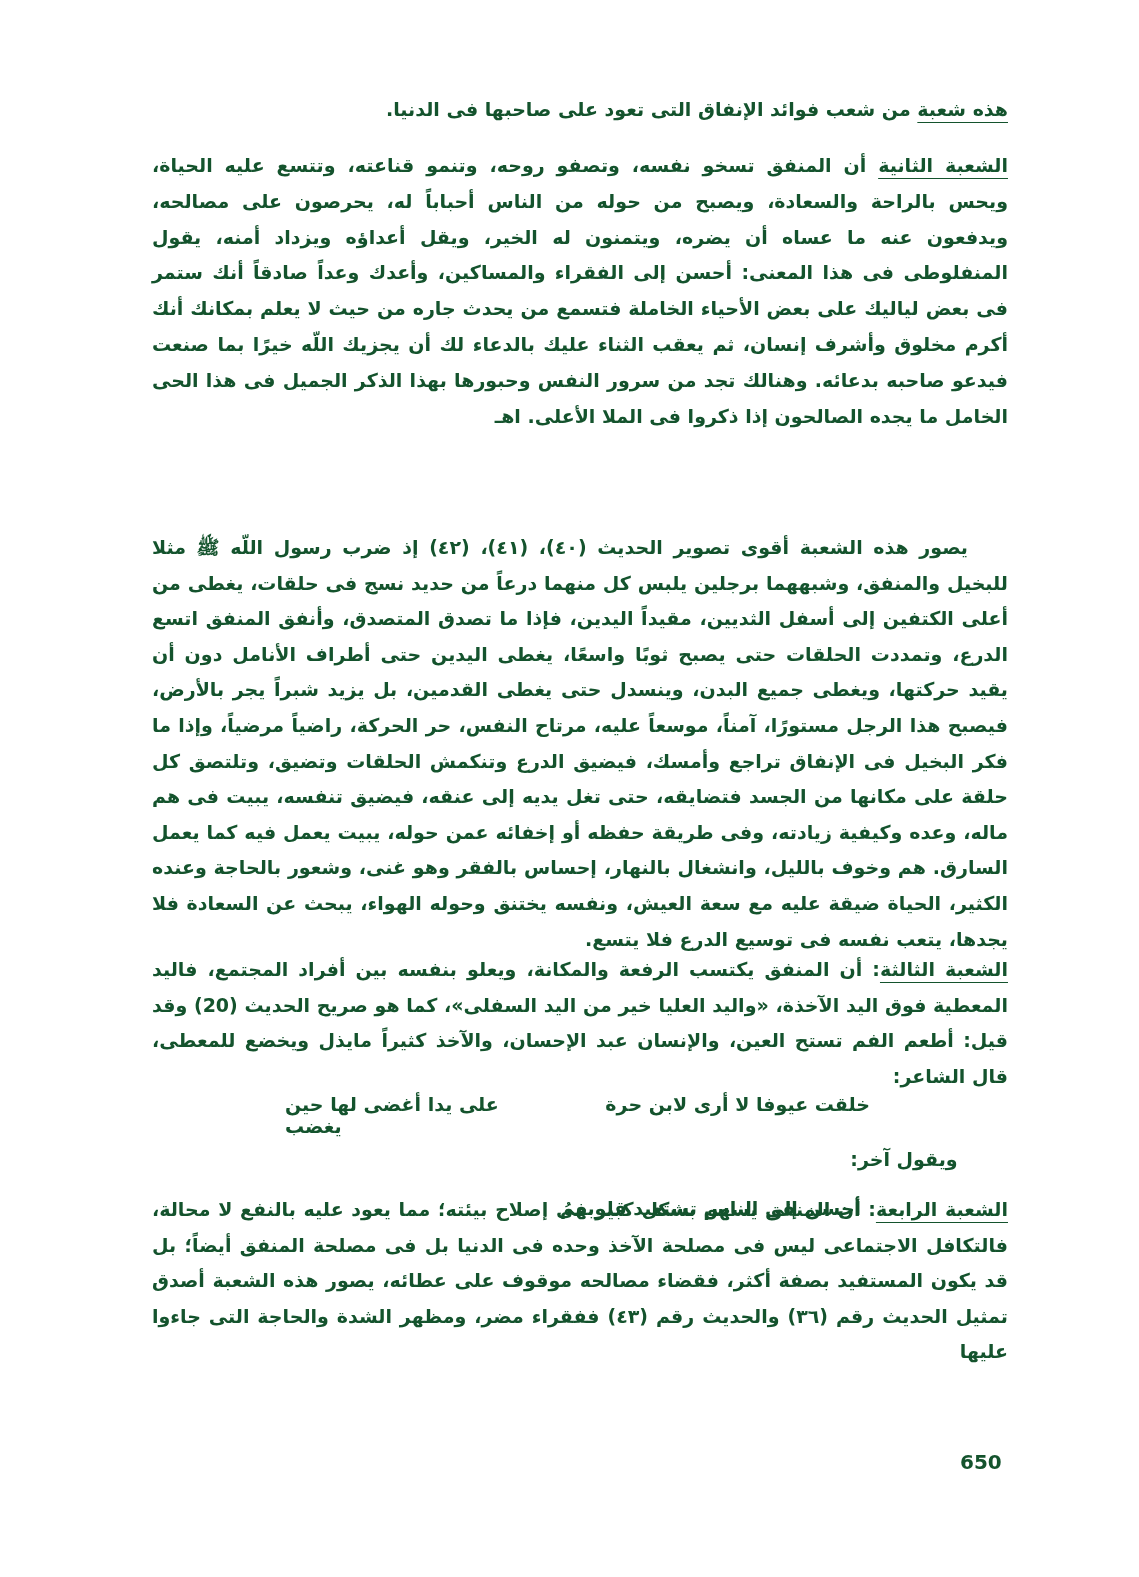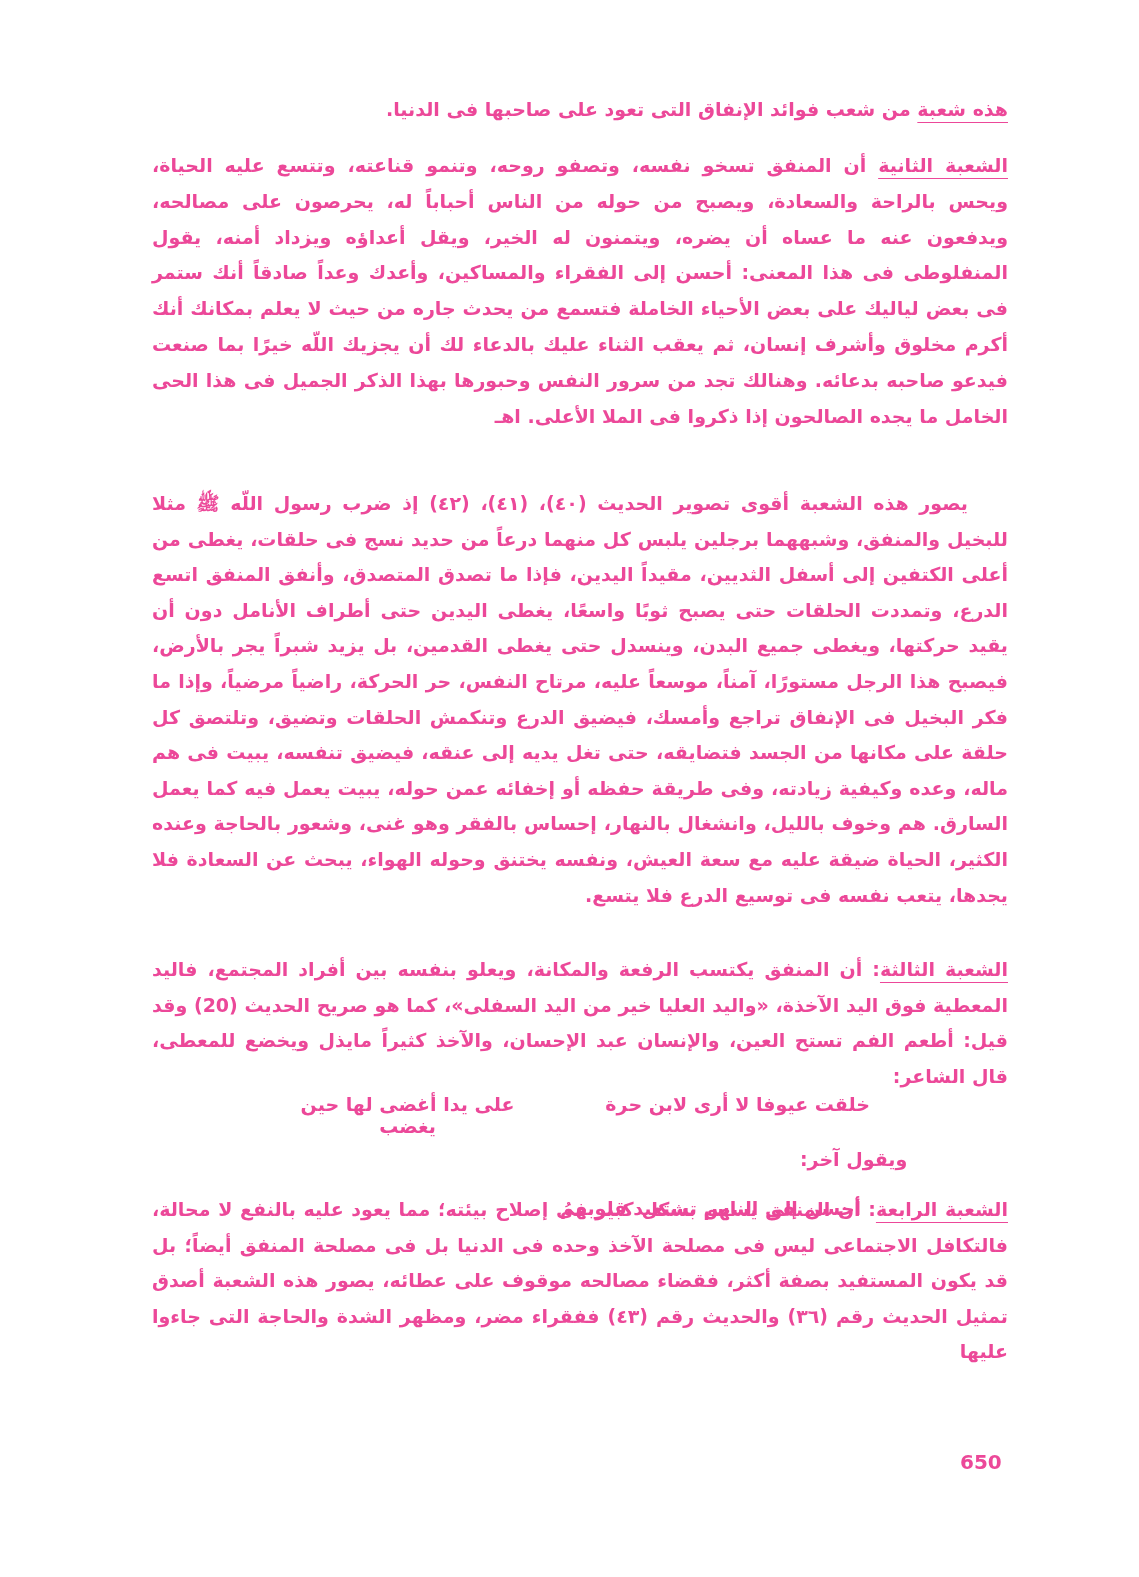--- a/index.html
+++ b/index.html
@@ -1,29 +1,29 @@
 <!DOCTYPE html>
 <html><head>
   <meta charset="utf-8">
   <style>
     html, body { margin: 0; padding: 0; background: #ffffff; }
     body { width: 1139px; height: 1577px; position: relative; overflow: hidden; }
     .page {
       position: absolute; left: 0; top: 0; width: 1084px; height: 1577px;
-      background: #ffffff; color: #ec4899;
+      background: #ffffff; color: #14532d;
       font-family: "DejaVu Sans", sans-serif;
     }
     .text-block {
       position: absolute; left: 152px; width: 856px;
       direction: rtl; text-align: justify; text-align-last: right;
       font-size: 19px; line-height: 35.5px; font-weight: bold;
     }
     .p { margin: 0; }
     .ul { text-decoration: underline; text-underline-offset: 6px; }
-    .indent { text-indent: 40px; }
+    .indent { text-indent: 40px; margin-top: 44px; }
     .verse {
       position: absolute; direction: rtl; font-size: 19px; font-weight: bold;
       font-family: "DejaVu Sans", sans-serif;
     }
     .page-number {
       position: absolute; left: 960px; top: 1450px; font-size: 20px; font-weight: bold;
       direction: rtl; font-family: "DejaVu Sans", sans-serif;
     }
   </style>
 </head>
@@ -47,23 +47,23 @@
     <p class="p">يصور هذه الشعبة أقوى تصوير الحديث (٤٠)، (٤١)، (٤٢) إذ ضرب رسول اللّه ﷺ مثلا للبخيل والمنفق، وشبههما برجلين يلبس كل منهما درعاً من حديد نسج فى حلقات، يغطى من أعلى الكتفين إلى أسفل الثديين، مقيداً اليدين، فإذا ما تصدق المتصدق، وأنفق المنفق اتسع الدرع، وتمددت الحلقات حتى يصبح ثوبًا واسعًا، يغطى اليدين حتى أطراف الأنامل دون أن يقيد حركتها، ويغطى جميع البدن، وينسدل حتى يغطى القدمين، بل يزيد شبراً يجر بالأرض، فيصبح هذا الرجل مستورًا، آمناً، موسعاً عليه، مرتاح النفس، حر الحركة، راضياً مرضياً، وإذا ما فكر البخيل فى الإنفاق تراجع وأمسك، فيضيق الدرع وتنكمش الحلقات وتضيق، وتلتصق كل حلقة على مكانها من الجسد فتضايقه، حتى تغل يديه إلى عنقه، فيضيق تنفسه، يبيت فى هم ماله، وعده وكيفية زيادته، وفى طريقة حفظه أو إخفائه عمن حوله، يبيت يعمل فيه كما يعمل السارق. هم وخوف بالليل، وانشغال بالنهار، إحساس بالفقر وهو غنى، وشعور بالحاجة وعنده الكثير، الحياة ضيقة عليه مع سعة العيش، ونفسه يختنق وحوله الهواء، يبحث عن السعادة فلا يجدها، يتعب نفسه فى توسيع الدرع فلا يتسع.</p>
   </div>
 
   <div class="text-block" style="top:952px; line-height:35.5px;">
     <p class="p">
       <span class="ul">الشعبة الثالثة</span><span>: أن المنفق يكتسب الرفعة والمكانة، ويعلو بنفسه بين أفراد المجتمع، فاليد المعطية فوق اليد الآخذة، «واليد العليا خير من اليد السفلى»، كما هو صريح الحديث (20) وقد قيل: أطعم الفم تستح العين، والإنسان عبد الإحسان، والآخذ كثيراً مايذل ويخضع للمعطى، قال الشاعر:</span>
     </p>
   </div>
 
   <div class="verse" style="top:1093px; left:578px; width:292px; ">خلقت عيوفا لا أرى لابن حرة</div>
-  <div class="verse" style="top:1093px; left:285px; width:245px; text-align:center;">على يدا أغضى لها حين يغضب</div>
+  <div class="verse" style="top:1093px; left:285px; width:245px; text-align:left;">على يدا أغضى لها حين يغضب</div>
 
-  <div class="verse" style="top:1148px; left:800px; width:208px; text-align:left;">ويقول آخر:</div>
+  <div class="verse" style="top:1148px; left:800px; width:208px; text-align:center;">ويقول آخر:</div>
 
   <div class="verse" style="top:1197px; left:560px; width:330px; text-align:left;">أحسن إلى الناس تستعبد قلوبهمُ</div>
 
   <div class="text-block" style="top:1192px; line-height:35.5px;">
     <p class="p">
       <span class="ul">الشعبة الرابعة</span><span>: أن المنفق يسهم بشكل كبير فى إصلاح بيئته؛ مما يعود عليه بالنفع لا محالة، فالتكافل الاجتماعى ليس فى مصلحة الآخذ وحده فى الدنيا بل فى مصلحة المنفق أيضاً؛ بل قد يكون المستفيد بصفة أكثر، فقضاء مصالحه موقوف على عطائه، يصور هذه الشعبة أصدق تمثيل الحديث رقم (٣٦) والحديث رقم (٤٣) ففقراء مضر، ومظهر الشدة والحاجة التى جاءوا عليها</span>
     </p>
   </div>
 
   <div class="page-number">650</div>

